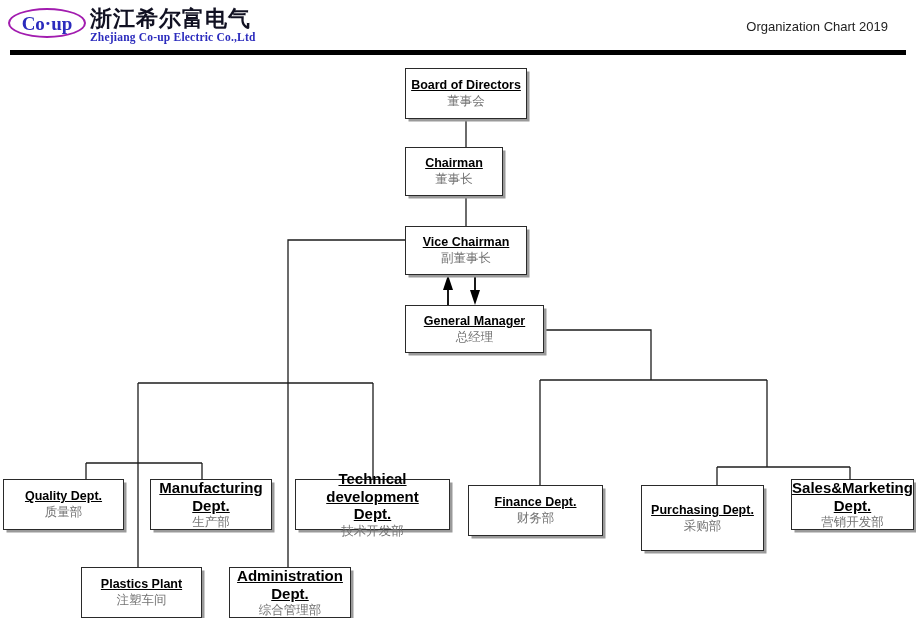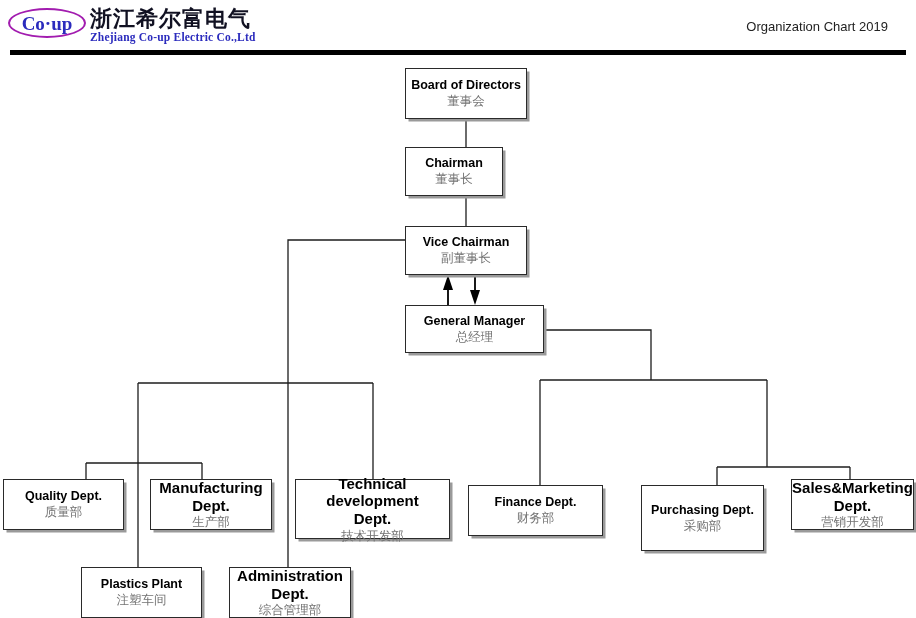--- a/index.html
+++ b/index.html
@@ -100,20 +100,21 @@
     align-items: center;
     justify-content: center;
     text-align: center;
     line-height: 1.18;
   }
   .node .en {
     font-weight: bold;
     font-size: 12.5px;
     color: #000000;
     white-space: pre-line;
+    text-decoration: underline;
   }
   .node .cn {
     font-family: "DejaVu Sans", "Liberation Sans", sans-serif;
     font-size: 12.5px;
     color: #737373;
     margin-top: 1px;
   }
   .node.wide .en { font-size: 15px; }
 </style>
 </head>
@@ -187,21 +188,21 @@
   </div>
   <div class="node" style="left: 3px; top: 479px; width: 121px; height: 51px;">
     <span class="en">Quality Dept.</span>
     <span class="cn">质量部</span>
   </div>
   <div class="node wide" style="left: 150px; top: 479px; width: 122px; height: 51px;">
     <span class="en">Manufacturing
 Dept.</span>
     <span class="cn">生产部</span>
   </div>
-  <div class="node wide" style="left: 295px; top: 479px; width: 155px; height: 60px;">
+  <div class="node wide" style="left: 295px; top: 479px; width: 155px; height: 51px;">
     <span class="en">Technical development
 Dept.</span>
     <span class="cn">技术开发部</span>
   </div>
   <div class="node" style="left: 81px; top: 567px; width: 121px; height: 51px;">
     <span class="en">Plastics Plant</span>
     <span class="cn">注塑车间</span>
   </div>
   <div class="node wide" style="left: 229px; top: 567px; width: 122px; height: 51px;">
     <span class="en">Administration

